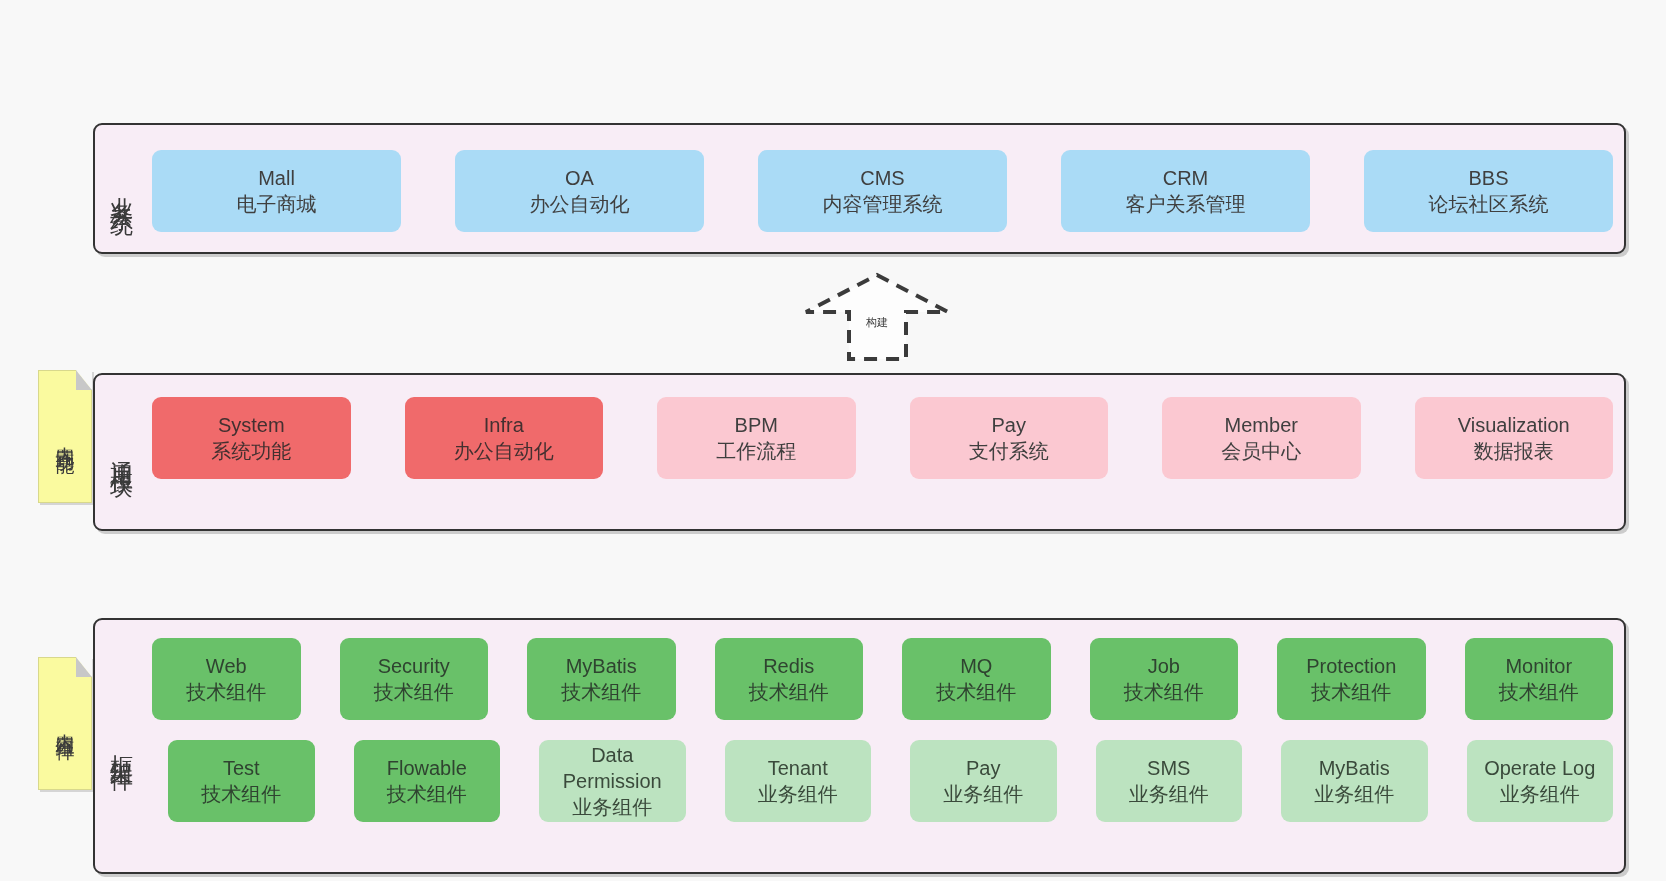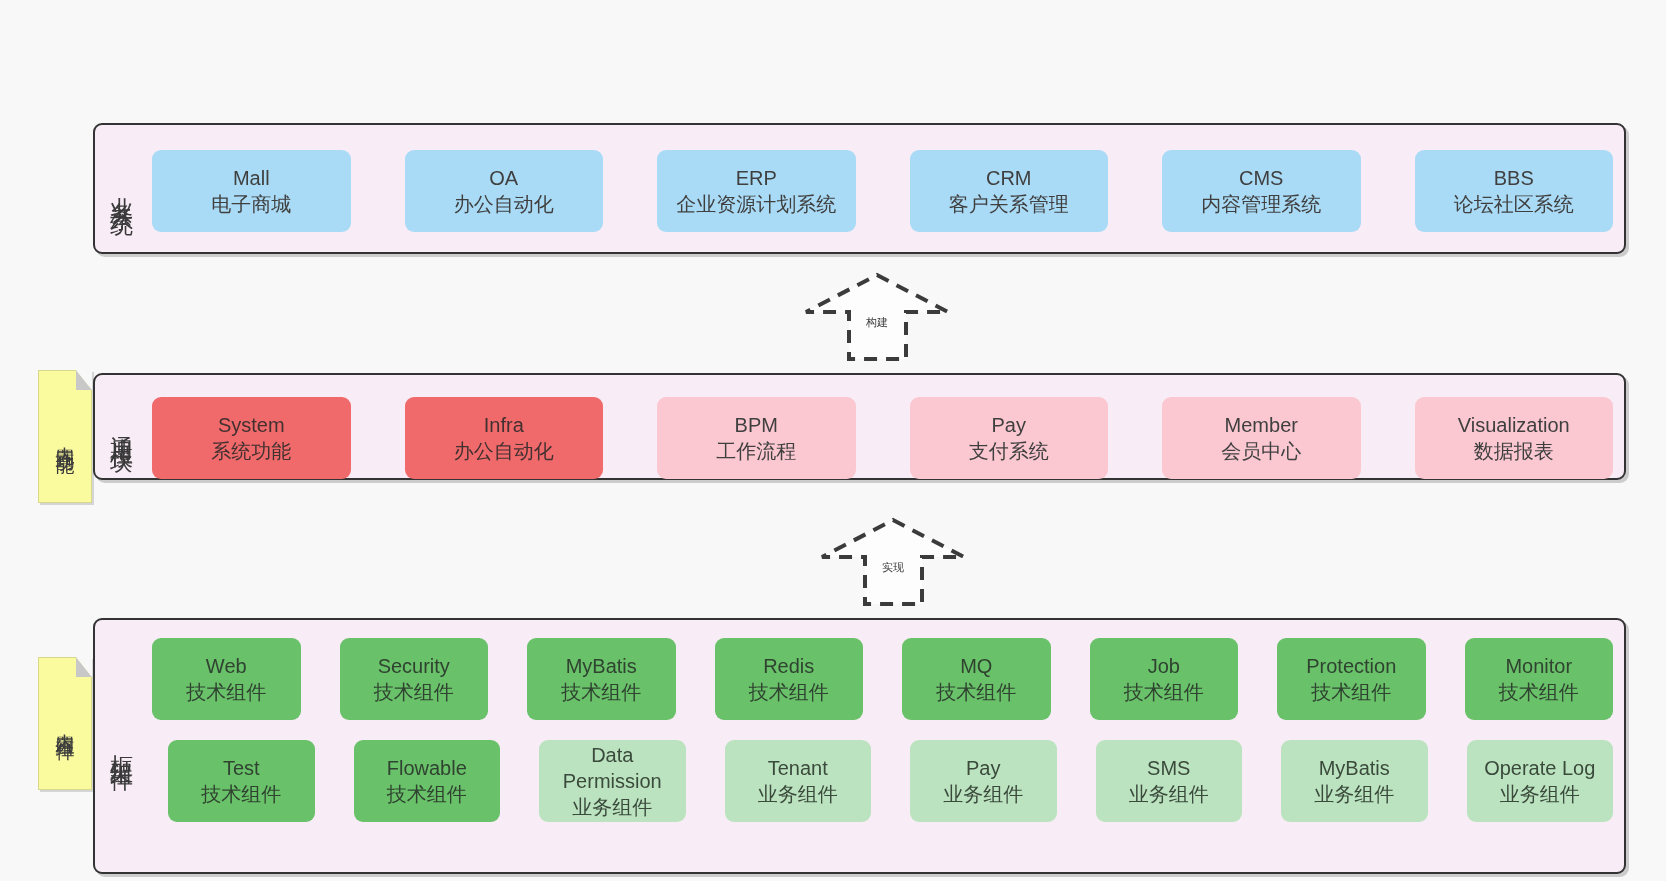--- a/index.html
+++ b/index.html
@@ -15,21 +15,21 @@
   
   .band{
     position:absolute;left:93px;width:1533px;
     background:#f8edf6;
     border:2.5px solid #333;
     border-radius:9px;
     box-shadow:3px 3px 0 rgba(150,150,150,0.45);
     box-sizing:border-box;
   }
   #band-business{top:123px;height:131px;}
-  #band-modules{top:373px;height:107px;}
+  #band-modules{top:373px;height:158px;}
   #band-components{top:618px;height:256px;}
 
   .side-label{
     position:absolute;left:12px;top:50%;
     transform:translateY(-50%);
     writing-mode:vertical-rl;text-orientation:upright;
     font-size:23px;letter-spacing:5px;color:#3a3a3a;
     white-space:nowrap;
   }
 
@@ -110,30 +110,26 @@
     <div class="band-row row-6">
       <div class="box blue">
         <div class="box-name">Mall</div>
         <div class="box-desc">电子商城</div>
       </div>
       <div class="box blue">
         <div class="box-name">OA</div>
         <div class="box-desc">办公自动化</div>
       </div>
       <div class="box blue">
-        <div class="box-name">ERP</div>
-        <div class="box-desc">企业资源计划系统</div>
+        <div class="box-name">CMS</div>
+        <div class="box-desc">内容管理系统</div>
       </div>
       <div class="box blue">
         <div class="box-name">CRM</div>
         <div class="box-desc">客户关系管理</div>
-      </div>
-      <div class="box blue">
-        <div class="box-name">CMS</div>
-        <div class="box-desc">内容管理系统</div>
       </div>
       <div class="box blue">
         <div class="box-name">BBS</div>
         <div class="box-desc">论坛社区系统</div>
       </div>
     </div>
   </section>
 
   <div class="arrow" id="arrow-build">
     <svg viewBox="0 0 150 92">
@@ -168,26 +164,20 @@
         <div class="box-name">Member</div>
         <div class="box-desc">会员中心</div>
       </div>
       <div class="box pink">
         <div class="box-name">Visualization</div>
         <div class="box-desc">数据报表</div>
       </div>
     </div>
   </section>
 
-  <div class="arrow" id="arrow-implement">
-    <svg viewBox="0 0 150 92">
-      <polygon class="arrow-poly" points="75,4 146,41 104,41 104,88 47,88 47,41 4,41"></polygon>
-    </svg>
-    <div class="arrow-label">实现</div>
-  </div>
 
   <div class="note" id="note-components">
     <div class="note-label">内置组件</div>
   </div>
   <section class="band" id="band-components">
     <div class="side-label">框架组件</div>
 
     <div class="band-row row-8 row-top">
       <div class="box green">
         <div class="box-name">Web</div>

